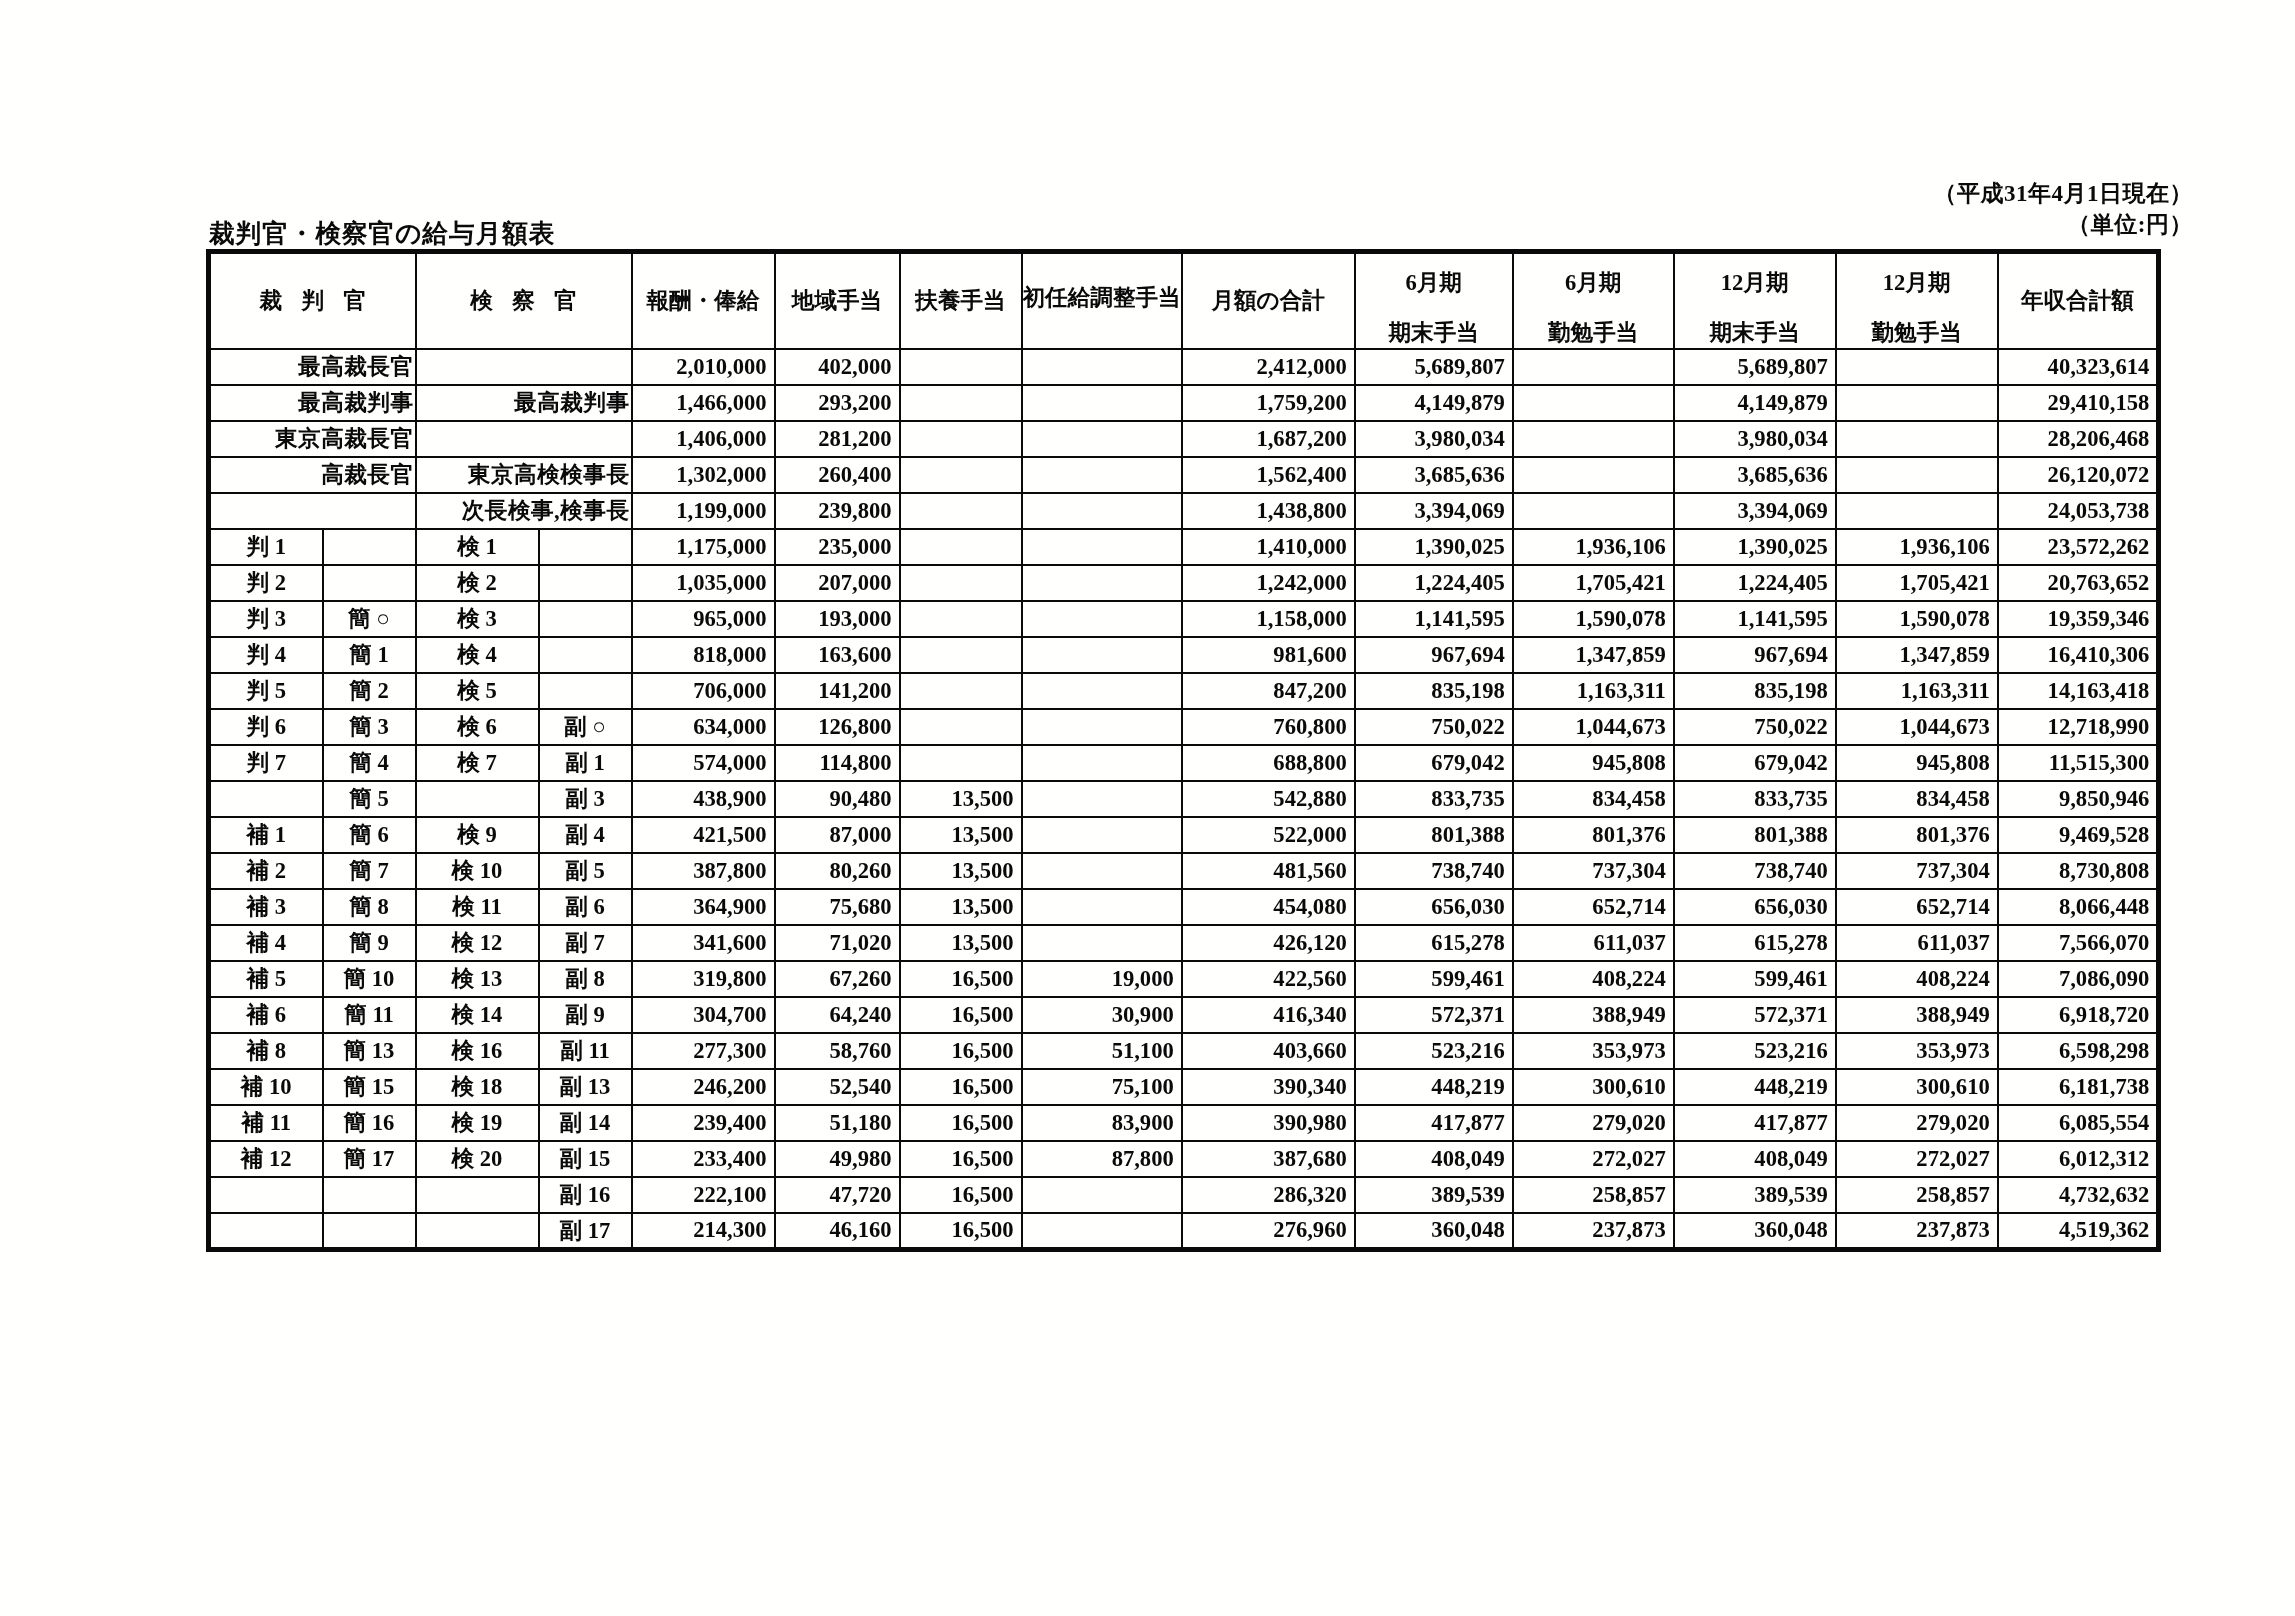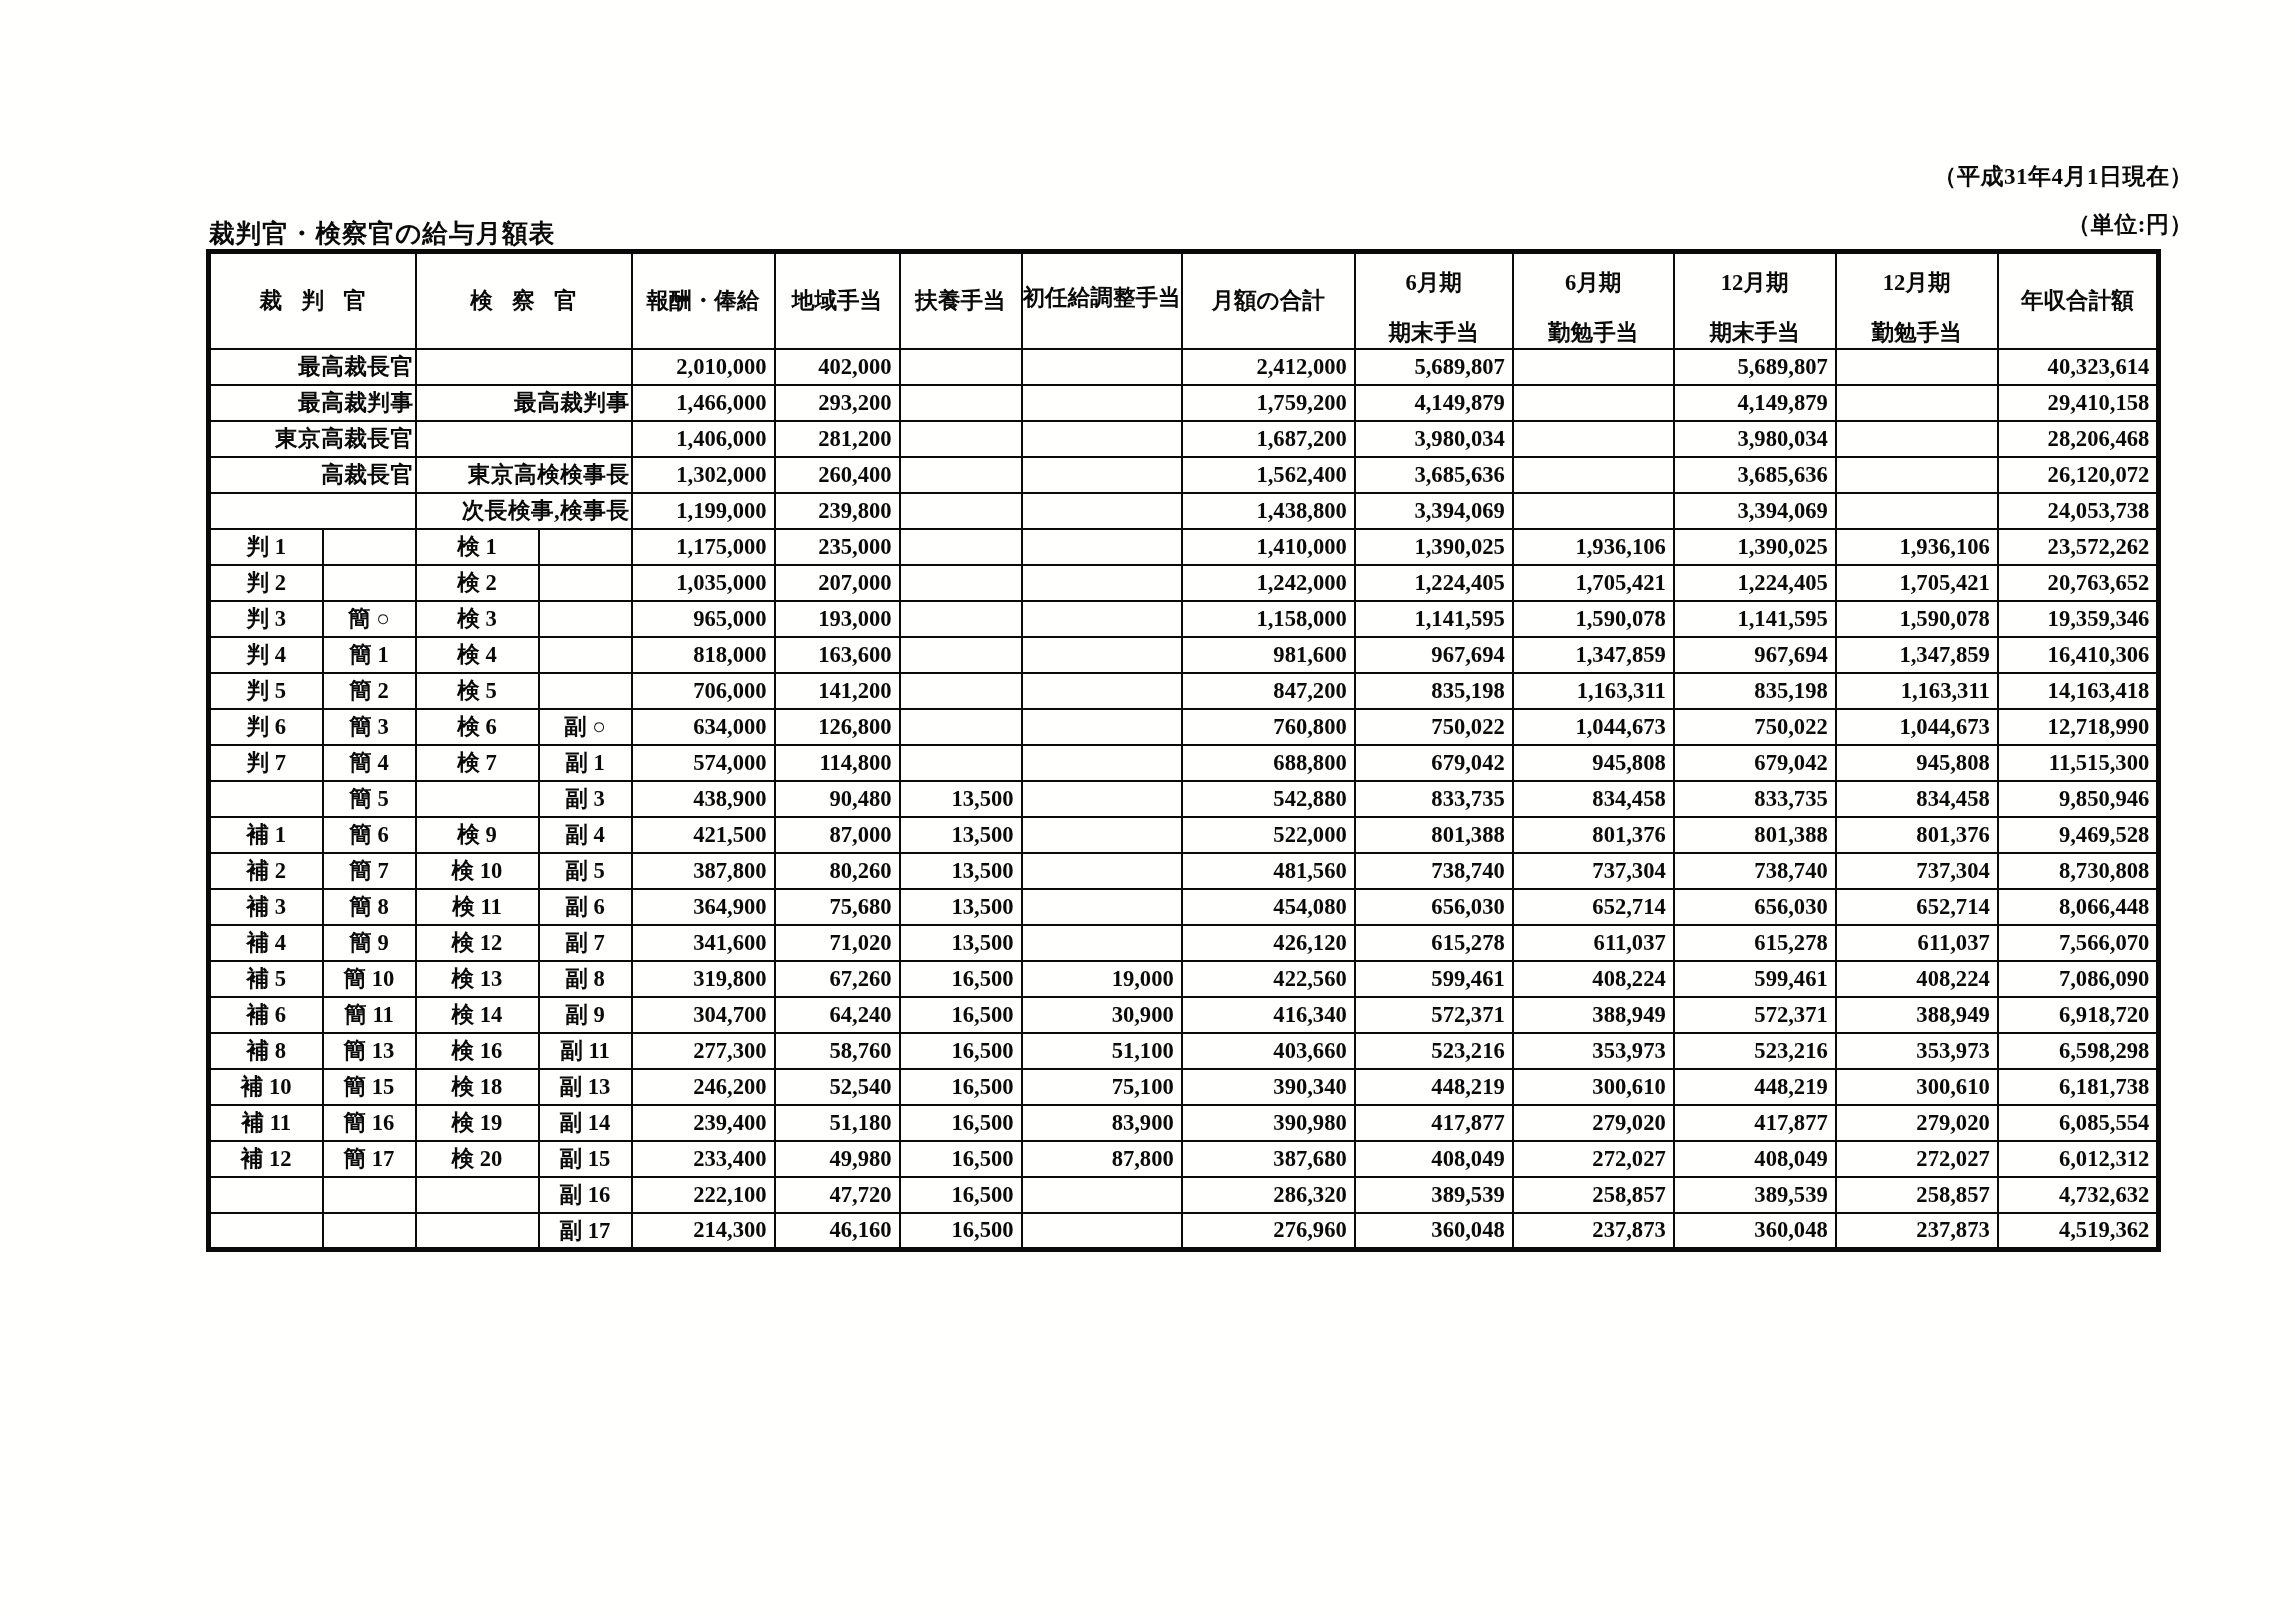--- a/index.html
+++ b/index.html
@@ -24,21 +24,21 @@
   }
   .note{
     position:absolute;
     right:102px;
     font-size:23px;
     font-weight:600;
     letter-spacing:0.5px;
     white-space:nowrap;
     text-align:right;
   }
-  .note-date{top:161px;}
+  .note-date{top:178px;}
   .note-unit{top:209px;}
   table.salary{
     position:absolute;
     left:206px;
     top:249px;
     border-collapse:collapse;
     table-layout:fixed;
     border:5.4px solid #0a0a0a;
     background:#fffffe;
   }

